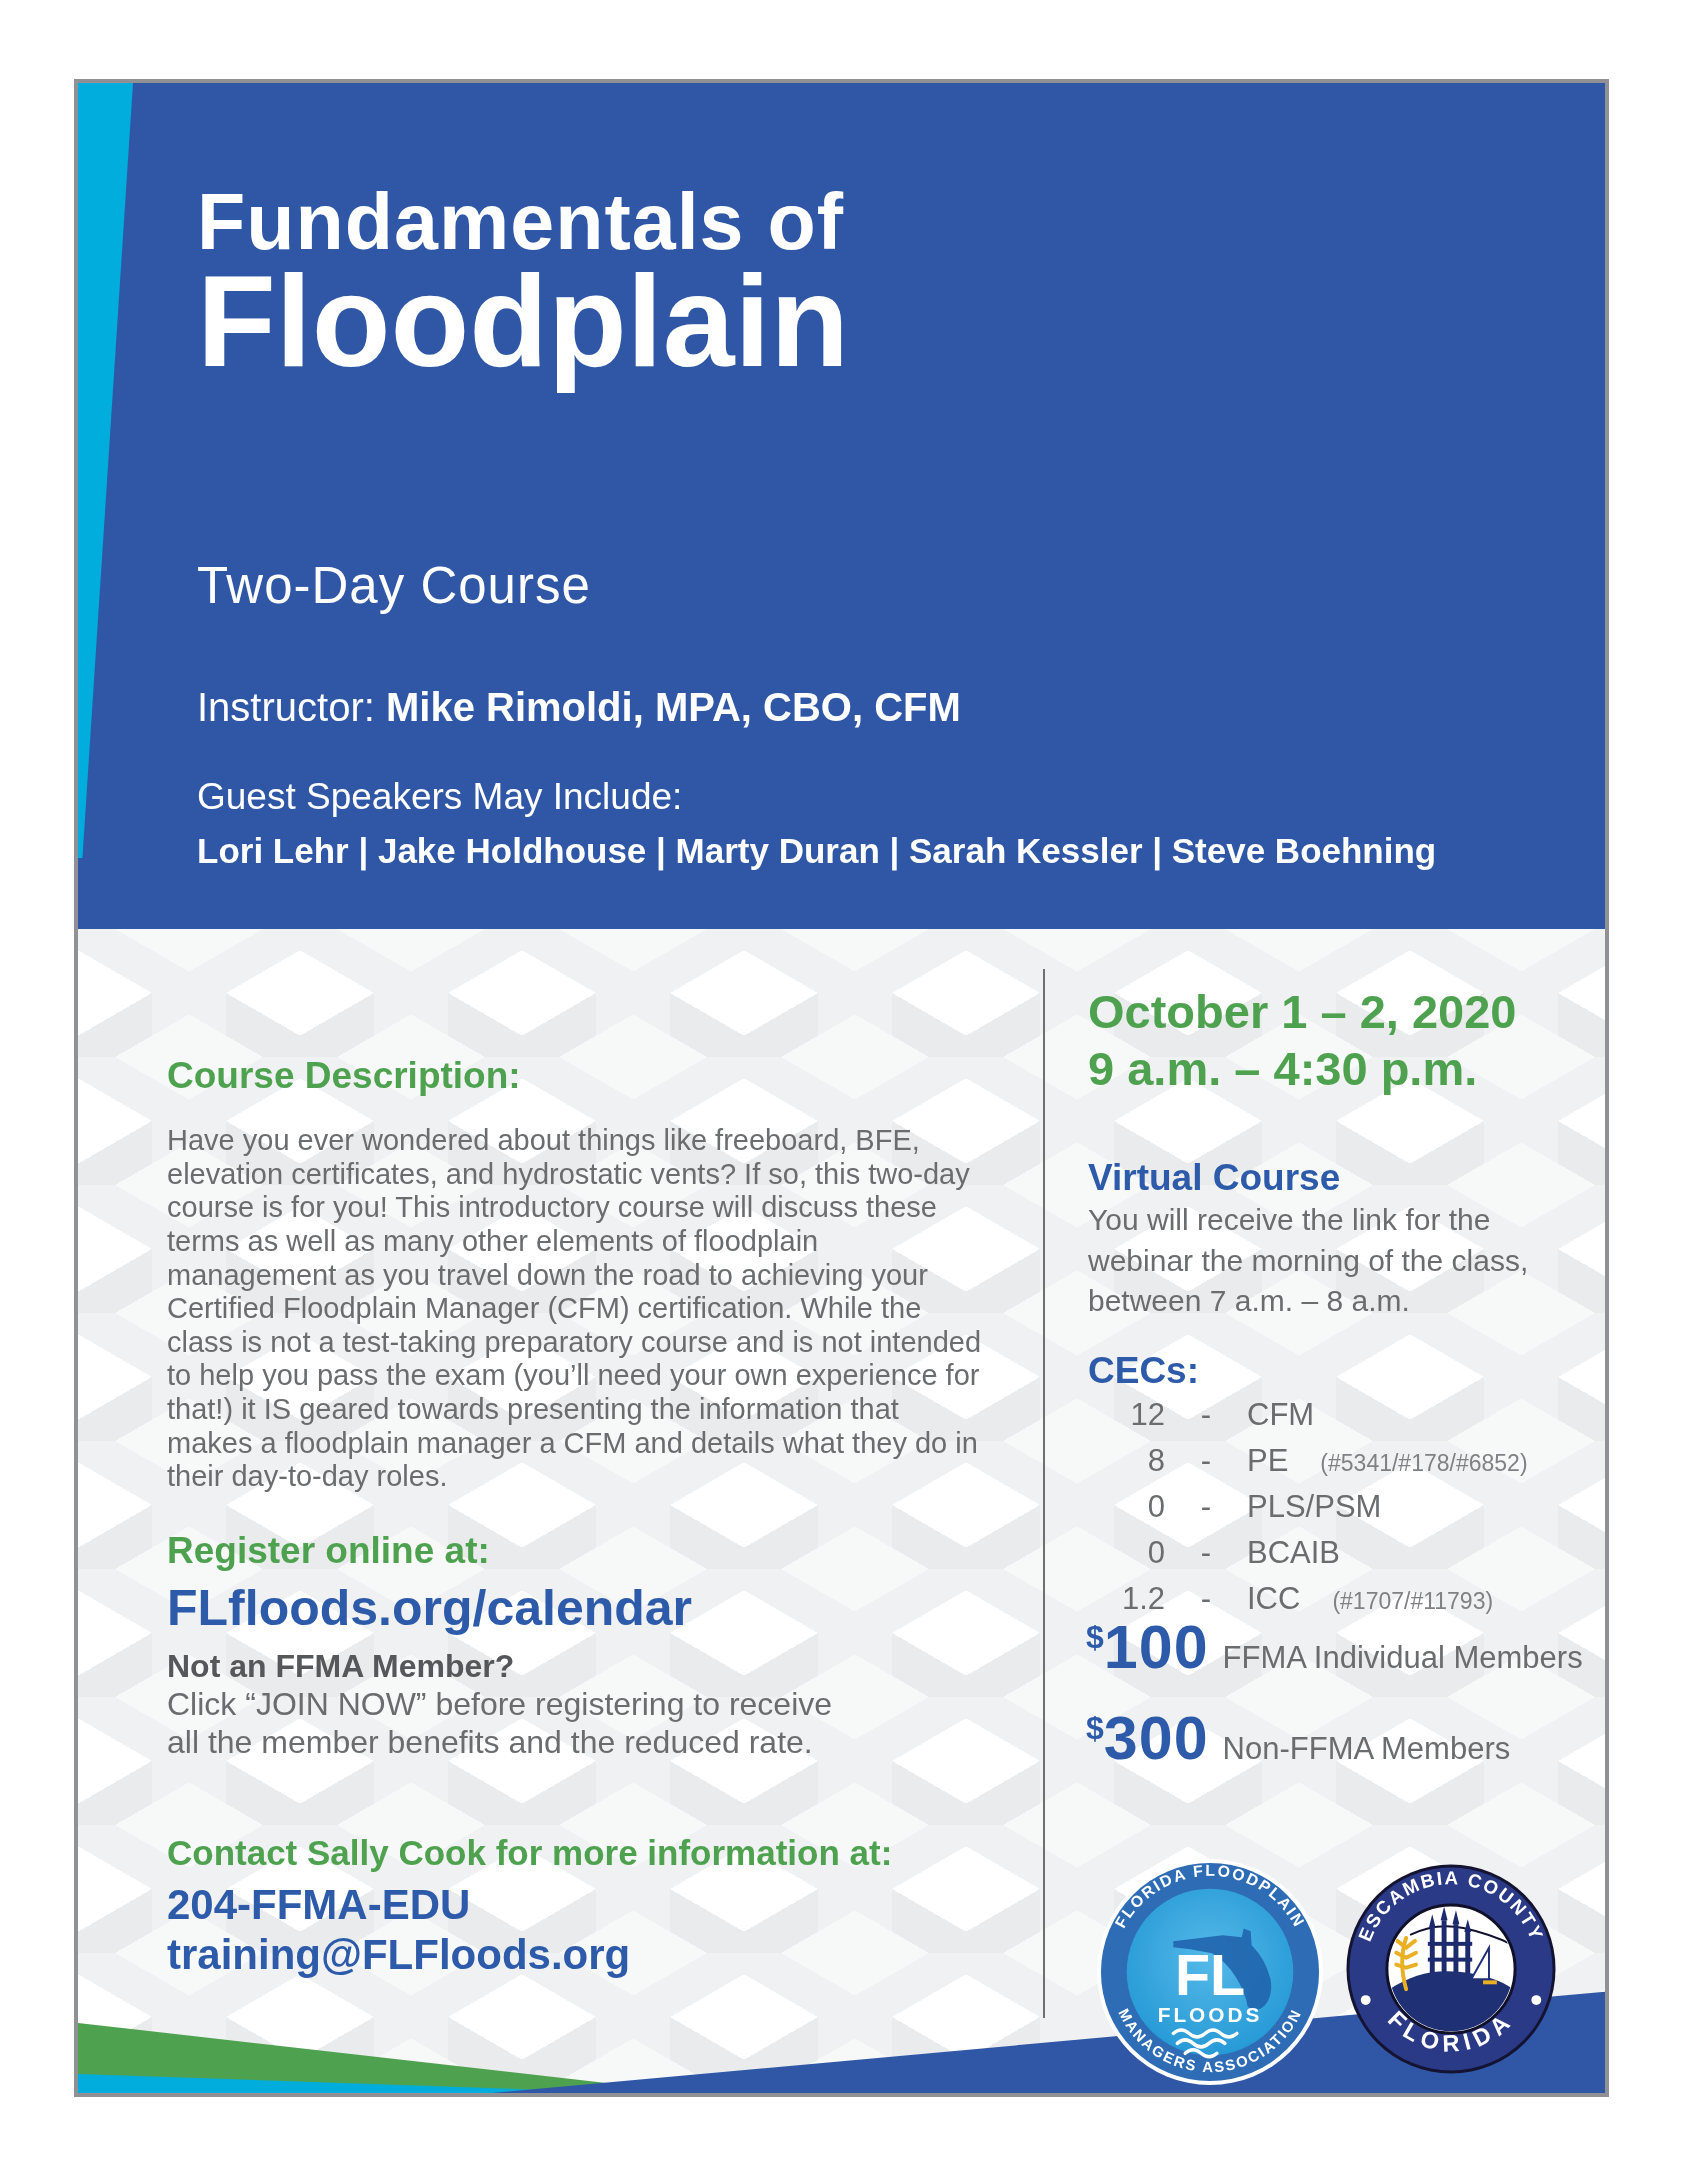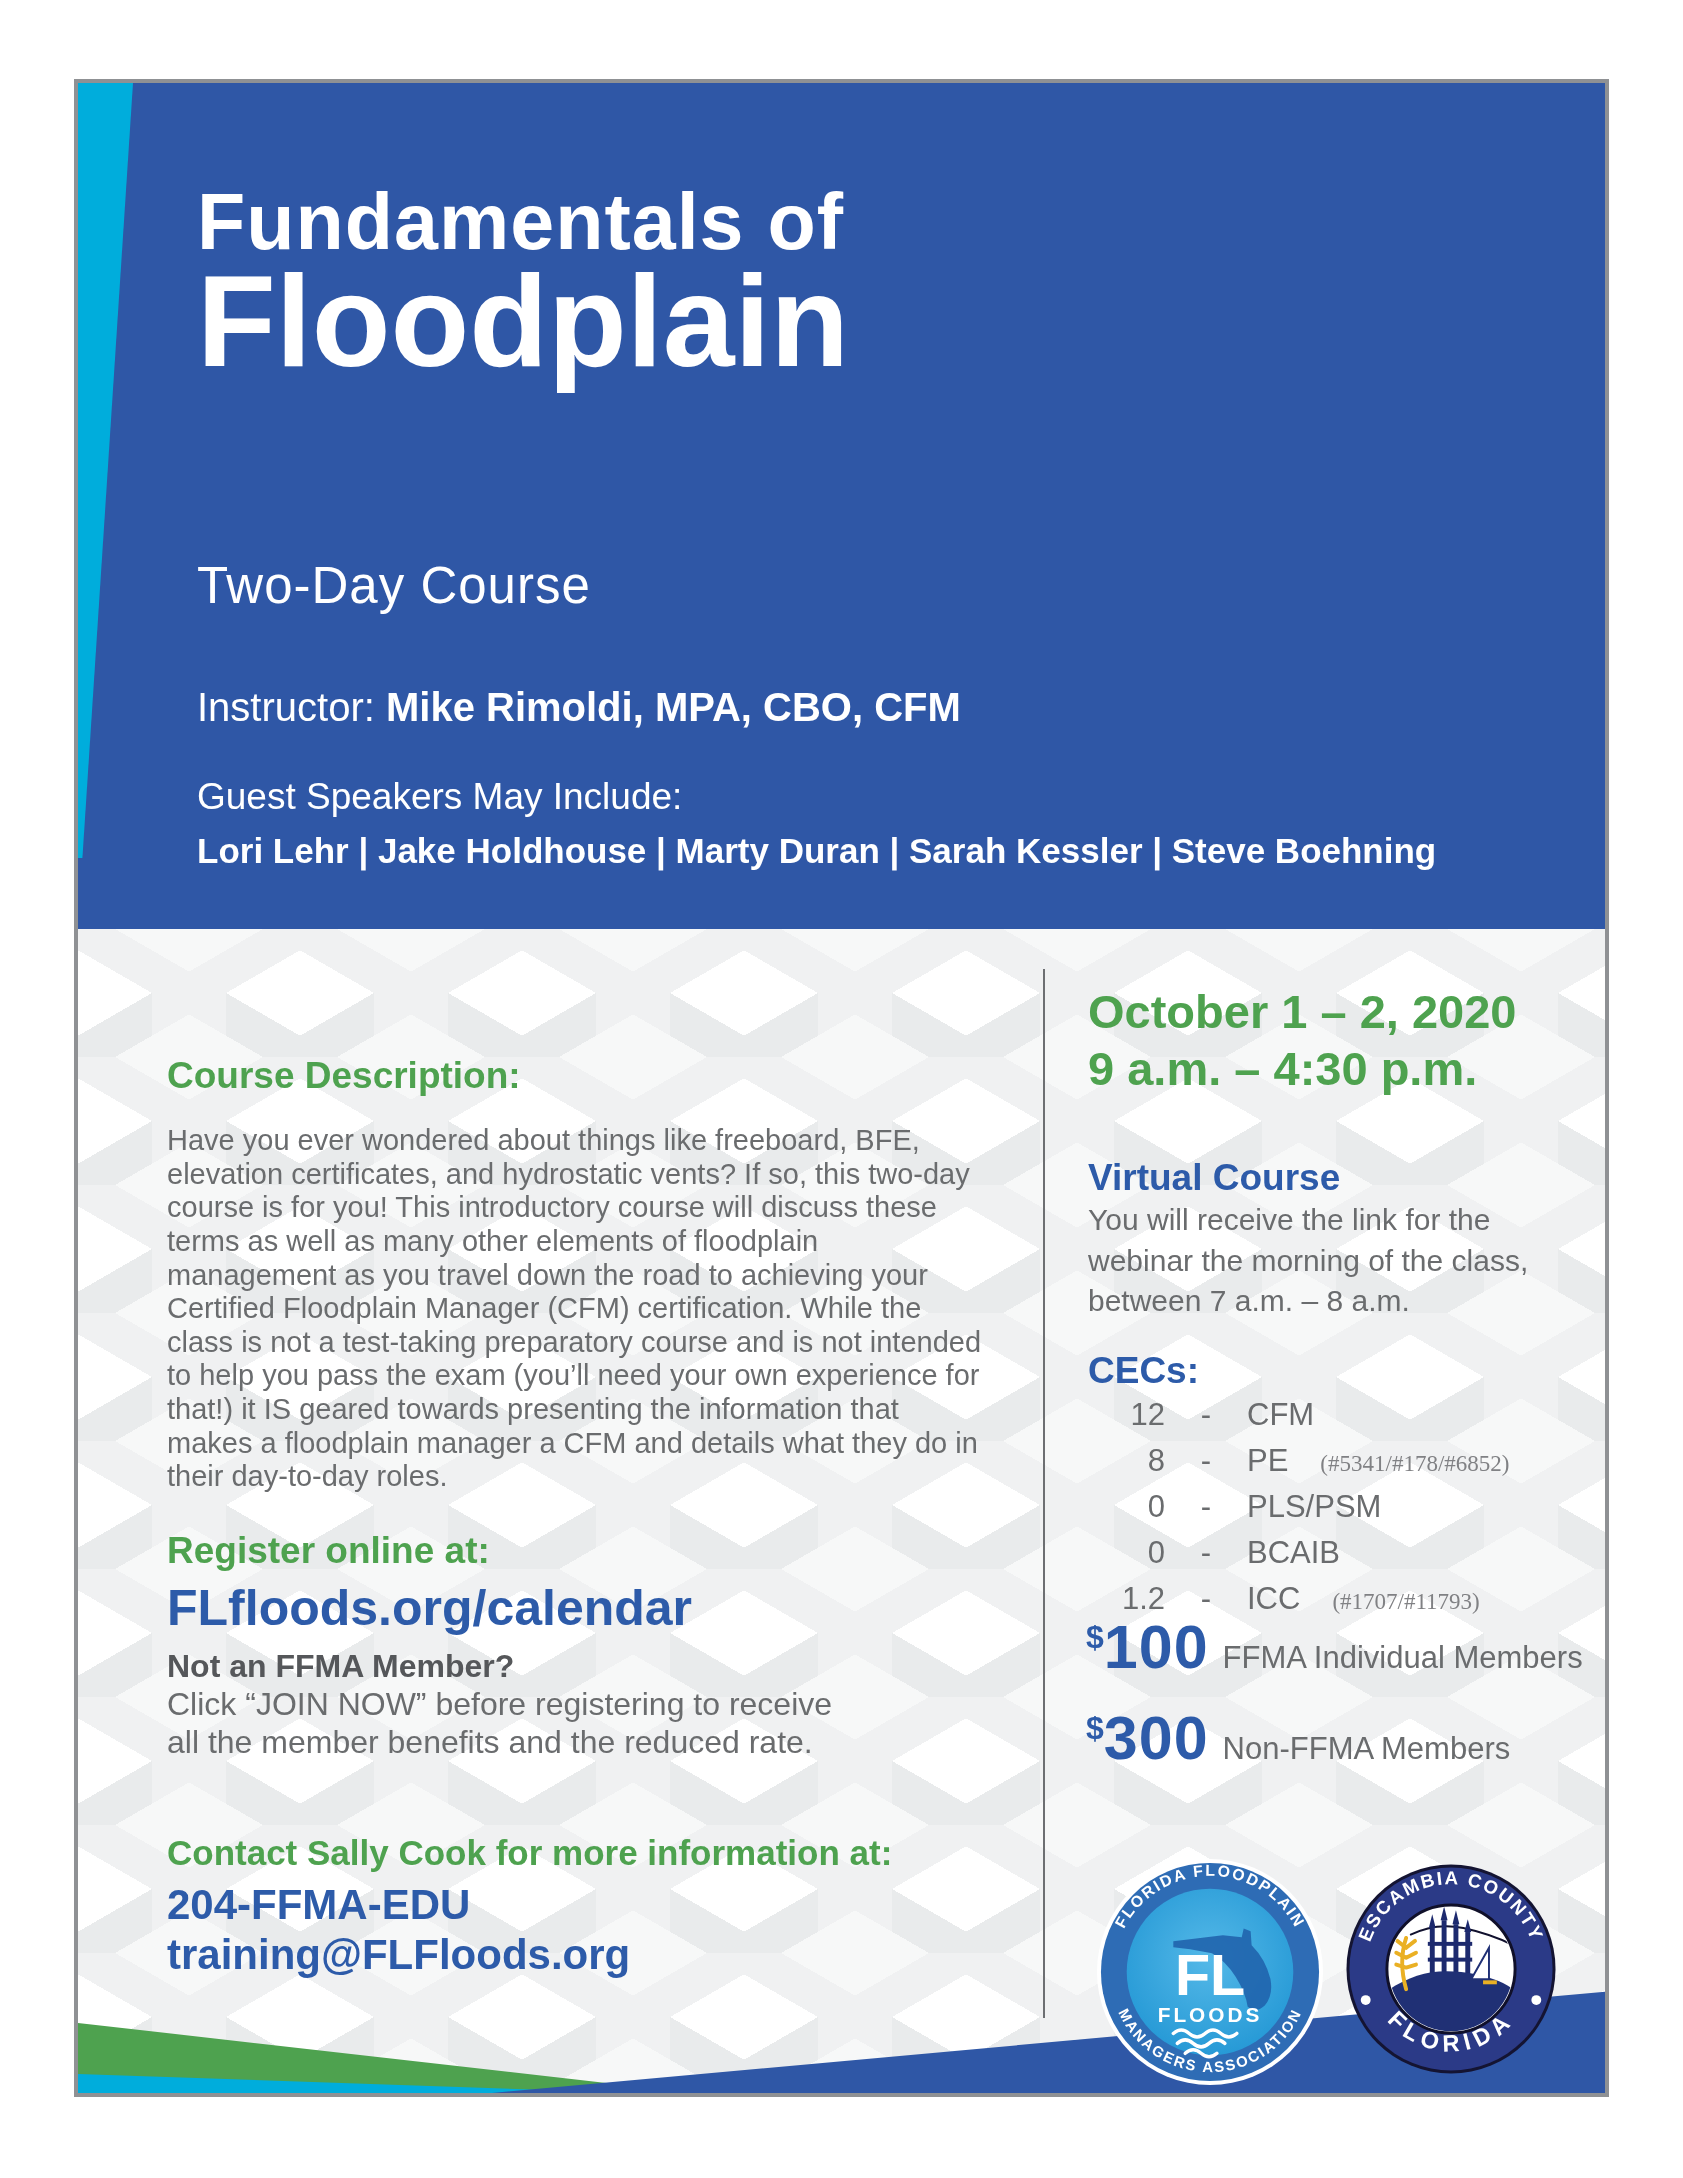--- a/index.html
+++ b/index.html
@@ -45,21 +45,21 @@
   .contact-email{left:89px;top:1002px;font-size:42px;font-weight:700;color:#2d5ba9;}
   
   .date-block{left:1010px;top:54px;font-size:47px;font-weight:700;color:#4ea24f;line-height:1.22;}
   .virtual-head{left:1010px;top:228px;font-size:37px;font-weight:700;color:#2d5ba9;}
   .virtual-text{left:1010px;top:271px;width:500px;font-size:30px;line-height:1.35;color:#6a6c6e;}
   .cecs-head{left:1010px;top:421px;font-size:37px;font-weight:700;color:#2d5ba9;}
   .cec-list{left:1010px;top:468px;font-size:31px;color:#6a6c6e;}
   .cec-row{display:flex;align-items:baseline;height:46px;gap:24px;}
   .cec-num{width:77px;text-align:right;}
   .cec-sep{width:34px;text-align:center;}
-  .cec-note{font-size:23px;color:#808184;margin-left:8px;font-family:Liberation Serif, serif;}
+  .cec-note{font-size:23px;color:#808184;margin-left:8px;}
   .price-row{display:flex;align-items:baseline;color:#2d5ba9;}
   .price-1{left:1008px;top:683px;}
   .price-2{left:1008px;top:774px;}
   .price-cur{font-size:32px;font-weight:700;position:relative;top:-20px;}
   .price-amt{font-size:61px;font-weight:800;letter-spacing:1px;}
   .price-label{font-size:31px;color:#6a6c6e;margin-left:14px;}
   
   .wedge-green{left:0;top:1089px;width:634px;height:82px;background:#4ea24f;
                clip-path:polygon(0 6%,100% 94%,0 74%);}
   .wedge-cyan{left:0;top:1145px;width:792px;height:27px;background:#00addc;

